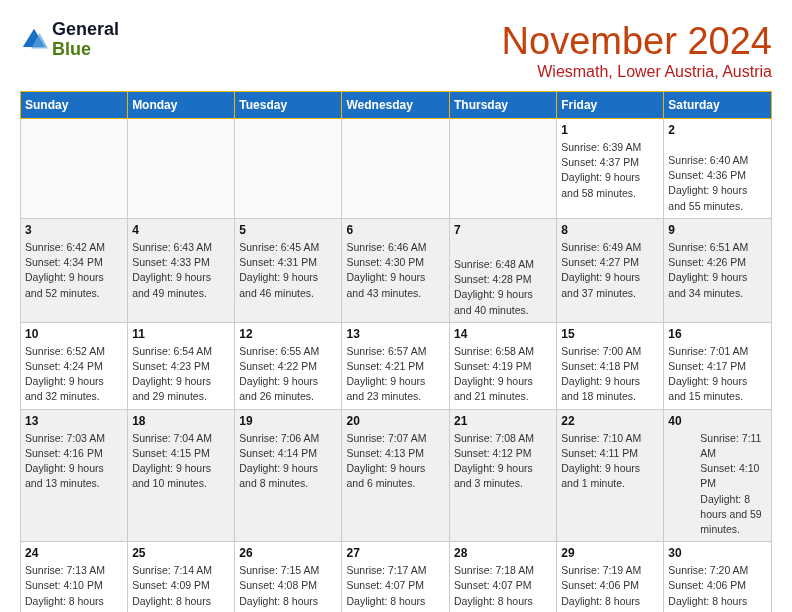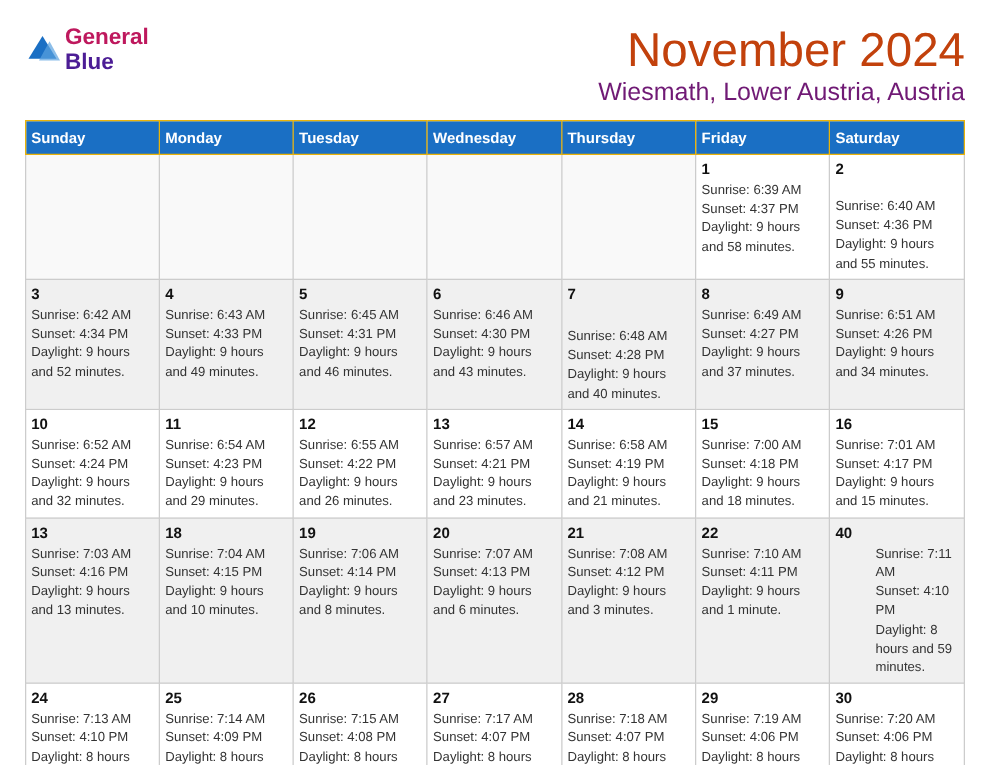--- a/index.html
+++ b/index.html
@@ -19,37 +19,37 @@
     .logo {
       display: flex;
       align-items: center;
       gap: 4px;
     }
     .logo-text {
       font-size: 18px;
       font-weight: bold;
       line-height: 1.1;
     }
-    .logo-text .general { color: #be185d; }
-    .logo-text .blue { color: #4c1d95; }
+    .logo-text .general { color: #0f172a; }
+    .logo-text .blue { color: #4d7c0f; }
     .logo-icon {
       width: 28px;
       height: 28px;
     }
     .title-area {
       text-align: right;
     }
     .month-title {
       font-size: 38px;
       font-weight: normal;
       color: #c2410c;
     }
     .subtitle {
-      font-size: 20px;
-      color: #701a75;
+      font-size: 16px;
+      color: #b91c1c;
     }
     .calendar {
       width: 100%;
       border-collapse: collapse;
       font-size: 11px;
     }
     .calendar th {
       background: #1a6fc4;
       color: #fff;
       padding: 6px 4px;

